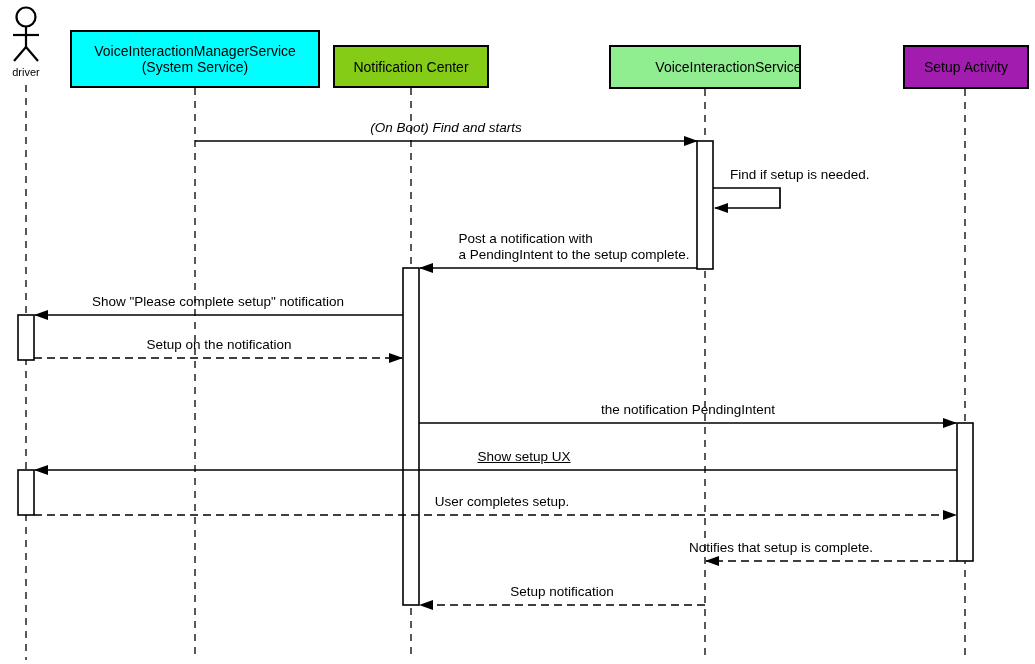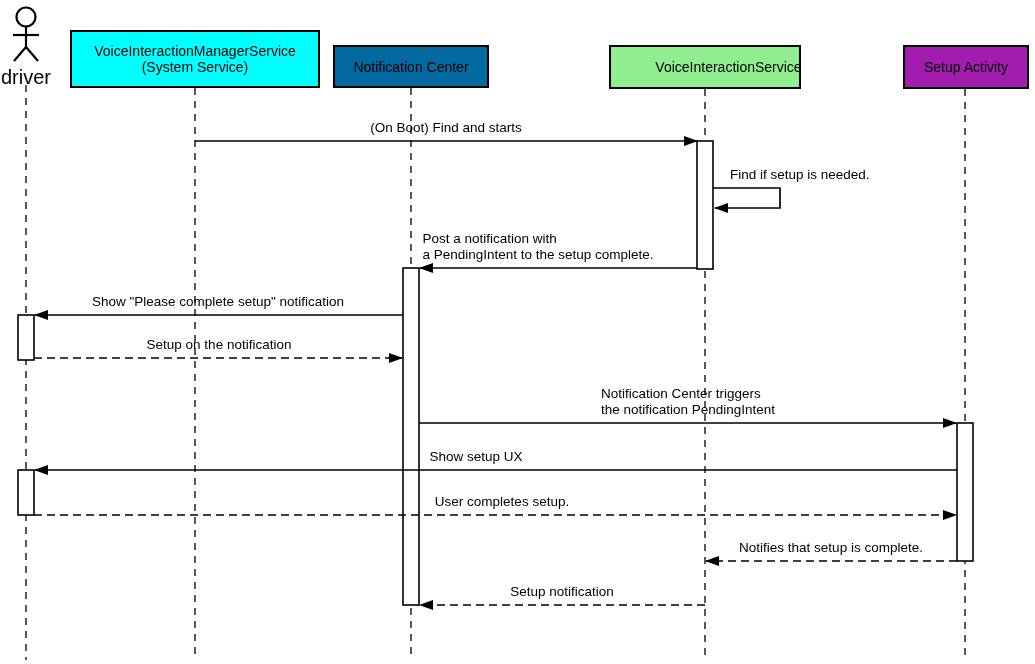--- a/index.html
+++ b/index.html
@@ -14,21 +14,21 @@
   .layer{position:absolute;left:0;top:0;}
   .pbox{
     position:absolute;
     display:flex;flex-direction:column;align-items:center;justify-content:center;
     border:2.2px solid #000;
     font-size:14px;line-height:16px;text-align:center;
     box-sizing:border-box;
   }
   .actor-label{
     position:absolute;transform:translateX(-50%);
-    font-size:20px;white-space:nowrap;
+    font-size:11px;white-space:nowrap;
   }
   .msg{
     position:absolute;transform:translateX(-50%);
     font-size:13.5px;line-height:16px;white-space:nowrap;text-align:left;
   }
   .msg.noshift{transform:none;}
   .msg span{display:block;}
 </style>
 </head>
 <body>
@@ -71,51 +71,50 @@
     <line x1="957" y1="470" x2="35" y2="470" stroke="#000" stroke-width="1.7" marker-end="url(#ah)"></line>
     <line x1="34" y1="515" x2="956" y2="515" stroke="#000" stroke-width="1.7" stroke-dasharray="8 5" marker-end="url(#ah)"></line>
     <line x1="957" y1="561" x2="706" y2="561" stroke="#000" stroke-width="1.7" stroke-dasharray="8 5" marker-end="url(#ah)"></line>
     <line x1="705" y1="605" x2="420" y2="605" stroke="#000" stroke-width="1.7" stroke-dasharray="8 5" marker-end="url(#ah)"></line>
   </svg>
 
   <div class="pbox" style="left: 70px; top: 30px; width: 250px; height: 58px; background-color: rgb(0, 255, 255);">
     <span>VoiceInteractionManagerService</span>
     <span>(System Service)</span>
   </div>
-  <div class="pbox" style="left: 333px; top: 45px; width: 156px; height: 43px; background-color: #0369a1;">
+  <div class="pbox" style="left: 333px; top: 45px; width: 156px; height: 43px; background-color: #84cc16;">
     <span>Notification Center</span>
   </div>
   <div class="pbox" style="left: 609px; top: 45px; width: 192px; height: 44px; background-color: rgb(144, 238, 144); padding-left: 47px;">
     <span>VoiceInteractionService</span>
   </div>
   <div class="pbox" style="left: 903px; top: 45px; width: 126px; height: 44px; background-color: #a21caf;">
     <span>Setup Activity</span>
   </div>
 
   <div class="actor-label" style="left:26px;top:66px;">driver</div>
 
-  <div class="msg" style="left:446px;bottom:528px;">(On Boot) Find and starts</div>
+  <div class="msg" style="left:446px;bottom:528px;font-style:italic;">(On Boot) Find and starts</div>
 
   <div class="msg noshift" style="left:730px;bottom:481px;">Find if setup is needed.</div>
 
-  <div class="msg" style="left:538px;bottom:401px;">
+  <div class="msg" style="left:574px;bottom:401px;">
     <span>Post a notification with</span>
     <span>a PendingIntent to the setup complete.</span>
   </div>
 
   <div class="msg" style="left:218px;bottom:354px;">Show "Please complete setup" notification</div>
 
   <div class="msg" style="left:219px;bottom:311px;">Setup on the notification</div>
 
   <div class="msg" style="left:688px;bottom:246px;">
-    <span>Notification Center triggers</span>
     <span>the notification PendingIntent</span>
   </div>
 
-  <div class="msg" style="left:476px;bottom:199px;">Show setup UX</div>
+  <div class="msg" style="left:524px;bottom:199px;text-decoration:underline;">Show setup UX</div>
 
   <div class="msg" style="left:502px;bottom:154px;">User completes setup.</div>
 
-  <div class="msg" style="left:831px;bottom:108px;text-align:right;">Notifies that setup is complete.</div>
+  <div class="msg" style="left:781px;bottom:108px;text-align:right;">Notifies that setup is complete.</div>
 
   <div class="msg" style="left:562px;bottom:64px;">Setup notification</div>
 
 </div>
 
 </body></html>

